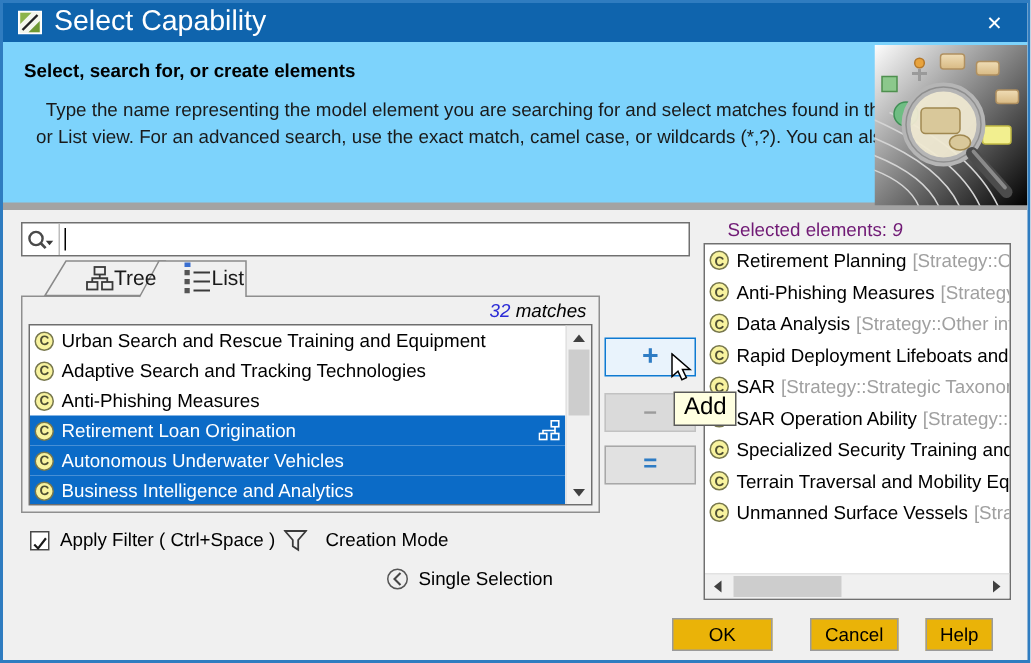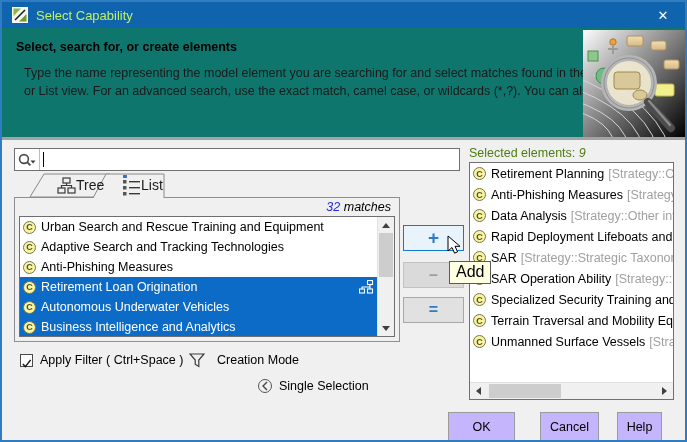--- a/index.html
+++ b/index.html
@@ -2,25 +2,25 @@
 <html><head>
 <meta charset="utf-8">
 <style>
   html,body{margin:0;padding:0;background:#f0f0f0;font-family:"Liberation Sans",sans-serif;}
   *{box-sizing:border-box;cursor:default;}
   .dialog{position:relative;width:687px;height:442px;border:2px solid #2f7cc0;background:#f0f0f0;overflow:hidden;}
 
   
   .titlebar{position:absolute;left:0;top:0;right:0;height:26px;background:#0f64ad;display:flex;align-items:center;}
   .titlebar .dlg-icon{margin:0 8px 0 10px;width:16px;height:16px;flex:0 0 auto;}
-  .titlebar .title{color:#bef264;font-size:13px;}
+  .titlebar .title{color:#ffffff;font-size:19px;}
   .titlebar .close{position:absolute;right:0;top:0;width:44px;height:26px;display:flex;align-items:center;justify-content:center;color:#fff;font-size:13px;}
 
   
-  .header{position:absolute;left:0;top:26px;right:0;height:112px;background:#0f766e;border-bottom:3px solid #a3a3a3;}
+  .header{position:absolute;left:0;top:26px;right:0;height:112px;background:#7dd3fc;border-bottom:5px solid #a3a3a3;text-align:center;}
   .header h1{position:absolute;left:14px;top:12px;margin:0;font-size:12.5px;font-weight:bold;color:#000;}
   .header .desc{position:absolute;left:22px;top:36px;font-size:12.5px;line-height:18px;color:#1a1a1a;}
   .illustration{position:absolute;right:0;top:2px;width:102px;height:107px;}
 
   
   .searchbox{position:absolute;left:12px;top:146px;width:446px;height:23px;background:#fff;border:1px solid #707070;}
   .searchbox .icon-zone{position:absolute;left:0;top:0;bottom:0;width:25px;border-right:1px solid #bdbdbd;display:flex;align-items:center;justify-content:center;}
   .searchbox input{position:absolute;left:27px;top:0;right:0;height:21px;border:none;outline:none;font-size:12.5px;font-family:"Liberation Sans",sans-serif;padding:0 2px;background:transparent;}
   .searchbox .caret{position:absolute;left:28px;top:3px;width:1px;height:15px;background:#000;}
 
@@ -61,37 +61,37 @@
 
   
   .act-btn{position:absolute;left:401px;width:61px;height:26px;display:flex;align-items:center;justify-content:center;font-weight:bold;}
   .btn-add{top:223px;background:#e9f3fc;border:1px solid #0f7ad1;color:#2e7cc4;font-size:19px;}
   .btn-remove{top:260px;background:#dadada;border:1px solid #c2c2c2;color:#9b9b9b;font-size:16px;}
   .btn-equals{top:295px;background:#e1e1e1;border:1px solid #a8a8a8;color:#2e7cc4;font-size:16px;}
   .cursor-svg{position:absolute;left:445px;top:233px;z-index:6;}
   .tooltip{position:absolute;left:447px;top:259px;background:#ffffe1;border:1px solid #5a5a5a;font-size:16px;color:#000;padding:1px 6px 2px 6px;z-index:5;}
 
   
-  .sel-label{position:absolute;left:467px;top:144px;font-size:12.5px;color:#4d7c0f;}
+  .sel-label{position:absolute;left:483px;top:144px;font-size:12.5px;color:#701a75;}
   .sel-label .cnt{font-style:italic;}
   .sel-panel{position:absolute;left:467px;top:160px;width:205px;height:238px;background:#fff;border:1px solid #707070;overflow:hidden;}
   .sel-rows{position:absolute;left:0;top:0;right:0;bottom:17px;overflow:hidden;}
   .sel-row{height:21px;display:flex;align-items:center;padding-left:3px;font-size:12.5px;white-space:nowrap;overflow:hidden;}
   .sel-row .path{color:#a0a0a0;margin-left:4px;}
 
   
   .checkbox{position:absolute;left:18px;top:352px;width:13px;height:13px;background:#fff;border:1px solid #4a4a4a;}
   .cb-label{position:absolute;left:38px;top:351px;font-size:12.5px;}
   .funnel{position:absolute;left:187px;top:351px;}
   .creation-label{position:absolute;left:215px;top:351px;font-size:12.5px;text-align:center;}
   .circ-chev{position:absolute;left:256px;top:377px;width:14px;height:14px;border:1px solid #555;border-radius:50%;display:flex;align-items:center;justify-content:center;}
   .single-label{position:absolute;left:277px;top:377px;font-size:12.5px;}
 
   
-  .dlg-btn{position:absolute;top:410px;height:30px;background:#c4b5fd;border:1px solid #9b9b9b;font-size:12.5px;display:flex;align-items:center;justify-content:center;color:#000;}
+  .dlg-btn{position:absolute;top:410px;height:22px;background:#eab308;border:1px solid #9b9b9b;font-size:12.5px;display:flex;align-items:center;justify-content:center;color:#000;}
   .btn-ok{left:446px;width:67px;}
   .btn-cancel{left:538px;width:59px;}
   .btn-help{left:615px;width:45px;}
 </style>
 </head>
 <body>
 
 <div class="dialog">
 
   <div class="titlebar">

